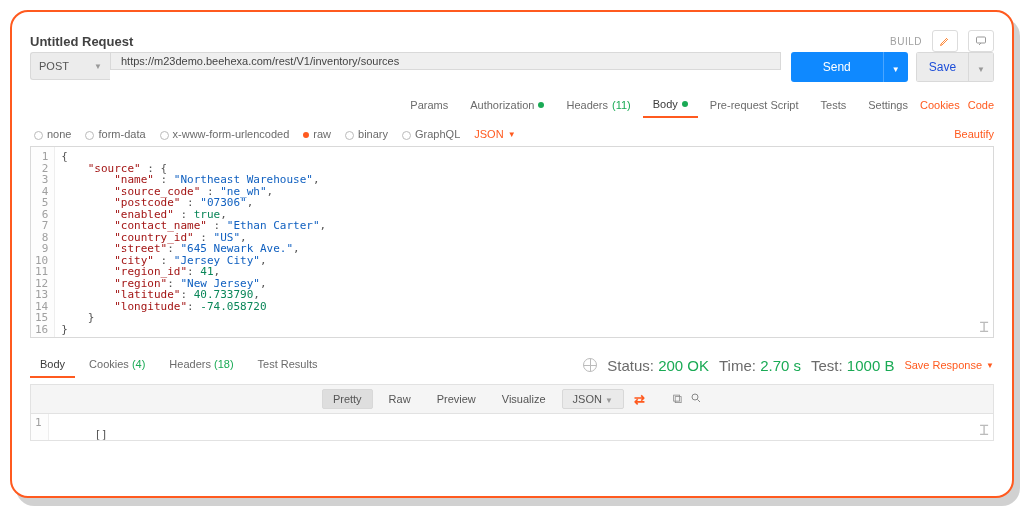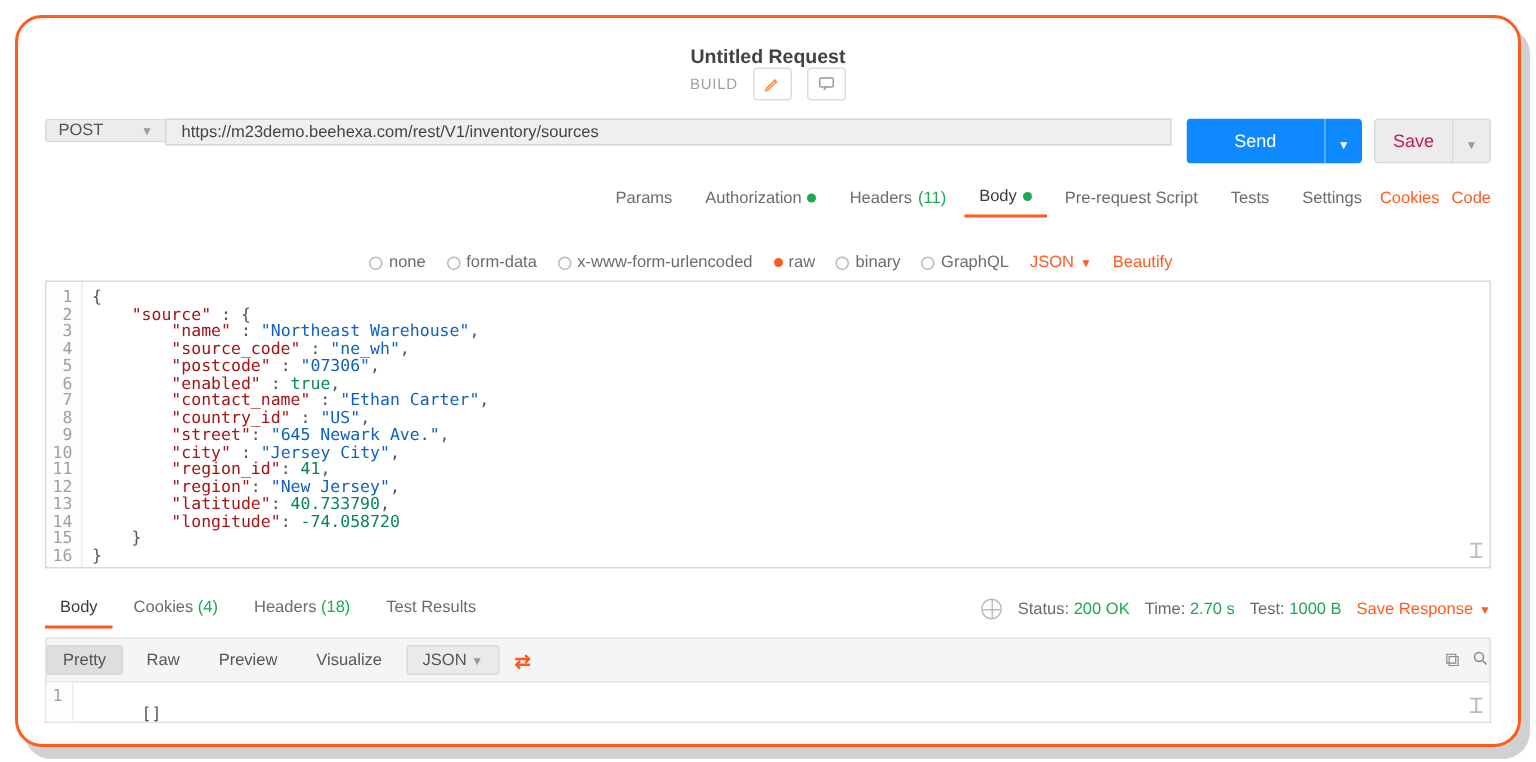--- a/index.html
+++ b/index.html
@@ -17,22 +17,20 @@
     padding: 18px 18px 18px 18px;
     position: relative;
     overflow: hidden;
     box-shadow: 6px 8px 0 rgba(0,0,0,0.18);
   }
   
   .header-row {
     display: flex;
     align-items: center;
     justify-content: space-between;
-    margin-bottom: 12px;
-    flex-direction: column;
   }
   .title {
     font-size: 13px;
     font-weight: 600;
     color: #424242;
   }
   .header-right { display:flex; align-items:center; gap:10px; }
   .build { font-size:10px; color:#a0a0a0; letter-spacing:0.5px; }
   .iconbtn {
     width: 26px; height:22px;
@@ -41,21 +39,21 @@
     font-size:12px; color:#7a7a7a; cursor:pointer;
   }
   
   .req-row {
     display:flex; gap:0; margin-bottom: 10px;
   }
   .method-sel {
     background:#ececec; border:1px solid #d9d9d9;
     border-right:none;
     border-radius:3px 0 0 3px;
-    height:16px; width:80px;
+    height:28px; width:80px;
     display:flex; align-items:center; justify-content:space-between;
     padding:5px 8px; font-size:11px; color:#555; cursor:pointer;
   }
   .caret { font-size:8px; color:#999; }
   .url {
     flex:1; height:18px; border:1px solid #d9d9d9;
     background:#efefef; padding:0 10px; font-size:11px; color:#444;
     display:flex; align-items:center;
     border-radius:0;
   }
@@ -70,21 +68,21 @@
   .send-caret {
     background:#0f89ff; color:#fff; border:none; height:30px;
     padding:0 8px; border-left:1px solid rgba(255,255,255,0.25);
     cursor:pointer;
   }
   .save-group {
     display:flex; margin-left:8px;
     border-radius:3px; overflow:hidden;
   }
   .save-btn {
-    background:#ececec; color:#be185d; border:1px solid #d9d9d9;
+    background:#ececec; color:#1d4ed8; border:1px solid #d9d9d9;
     border-right:none; height:30px; padding:0 12px; font-size:12px; cursor:pointer;
   }
   .save-caret {
     background:#ececec; color:#888; border:1px solid #d9d9d9;
     height:30px; padding:0 8px; cursor:pointer;
   }
   
   .tabs-row {
     display:flex; align-items:center; gap:2px;
     font-size:11px; color:#6b6b6b;
@@ -99,22 +97,22 @@
   .tab.active {
     color:#3a3a3a; border-bottom:2px solid #ff5a1f;
   }
   .dot { width:6px; height:6px; border-radius:50%; background:#1aaa55; display:inline-block; }
   .tabs-right { display:flex; gap:8px; font-size:11px; }
   .link-orange { color:#ff5a1f; cursor:pointer; }
   
   .sub-row {
     display:flex; align-items:center; gap:14px;
     font-size:11px; color:#6b6b6b;
-    margin:24px 0 6px 4px;
-    justify-content:center;
+    margin:10px 0 6px 4px;
+    justify-content:space-between;
   }
   .sub-left { display:flex; gap:14px; align-items:center; }
   .radio { width:9px; height:9px; border-radius:50%; border:1px solid #bbb; display:inline-block; margin-right:4px; vertical-align:middle; }
   .radio.sel { border:3px solid #ff5a1f; width:4px; height:4px; }
   .bodytype { cursor:pointer; }
   .json-sel { color:#ff5a1f; cursor:pointer; display:flex; align-items:center; gap:4px; }
   
   .editor {
     border:1px solid #d9d9d9;
     height: 192px;
@@ -146,32 +144,32 @@
   
   .resp-tabs-row {
     display:flex; align-items:center; justify-content:space-between;
     font-size:11px; color:#6b6b6b;
     margin-top:14px;
   }
   .resp-tabs-left { display:flex; gap:4px; }
   .rtab { padding:6px 10px; cursor:pointer; }
   .rtab.active { color:#3a3a3a; border-bottom:2px solid #ff5a1f; }
   .resp-right { display:flex; align-items:center; gap:10px; }
-  .stat { font-size:11px; color:#6b6b6b; }
+  .stat { font-size:15px; color:#6b6b6b; }
   .stat .val { color:#1aaa55; }
   .save-resp { color:#ff5a1f; cursor:pointer; display:flex; align-items:center; gap:4px; font-size:11px; }
   .globe-icon { width:14px; height:14px; border:1px solid #bbb; border-radius:50%; display:inline-block; position:relative; }
   .globe-icon::before { content:""; position:absolute; left:0; right:0; top:6px; border-top:1px solid #bbb; }
   .globe-icon::after { content:""; position:absolute; top:0; bottom:0; left:6px; border-left:1px solid #bbb; }
   
   .resp-toolbar {
     display:flex; align-items:center; gap:24px;
     background:#f5f5f5; border:1px solid #e2e2e2; border-bottom:none;
     padding:4px 0; margin-top:6px;
-    justify-content:space-between;
+    justify-content:center;
   }
   .resp-toolbar-left { display:flex; gap:6px; align-items:center; }
   .pill {
     background:#eaeaea; border:1px solid #d8d8d8; border-radius:2px;
     padding:3px 10px; font-size:11px; color:#555; cursor:pointer;
   }
   .pill.active { background:#dedede; }
   .pill.plain { background:transparent; border:none; }
   .wrap-icon { color:#ff5a1f; font-weight:bold; font-size:13px; padding:0 4px; cursor:pointer; }
   .resp-toolbar-right { display:flex; gap:8px; align-items:center; }

